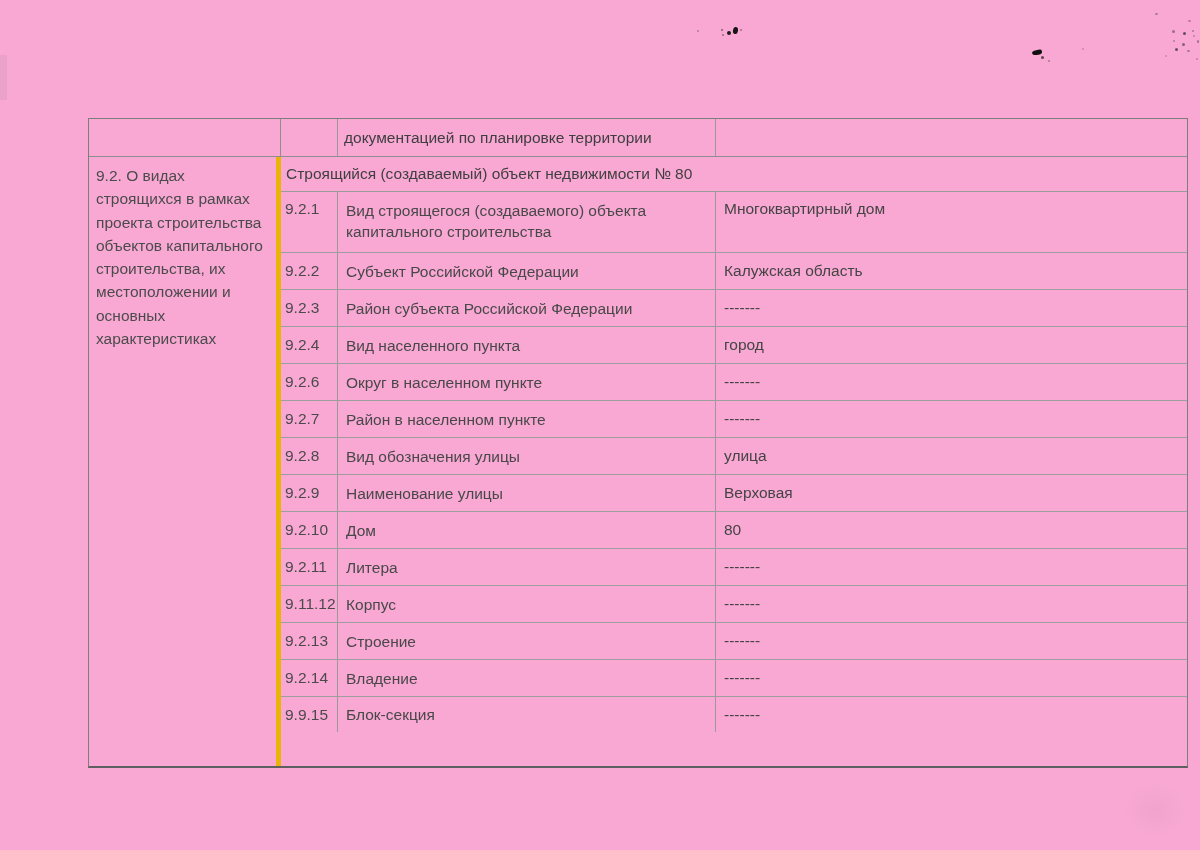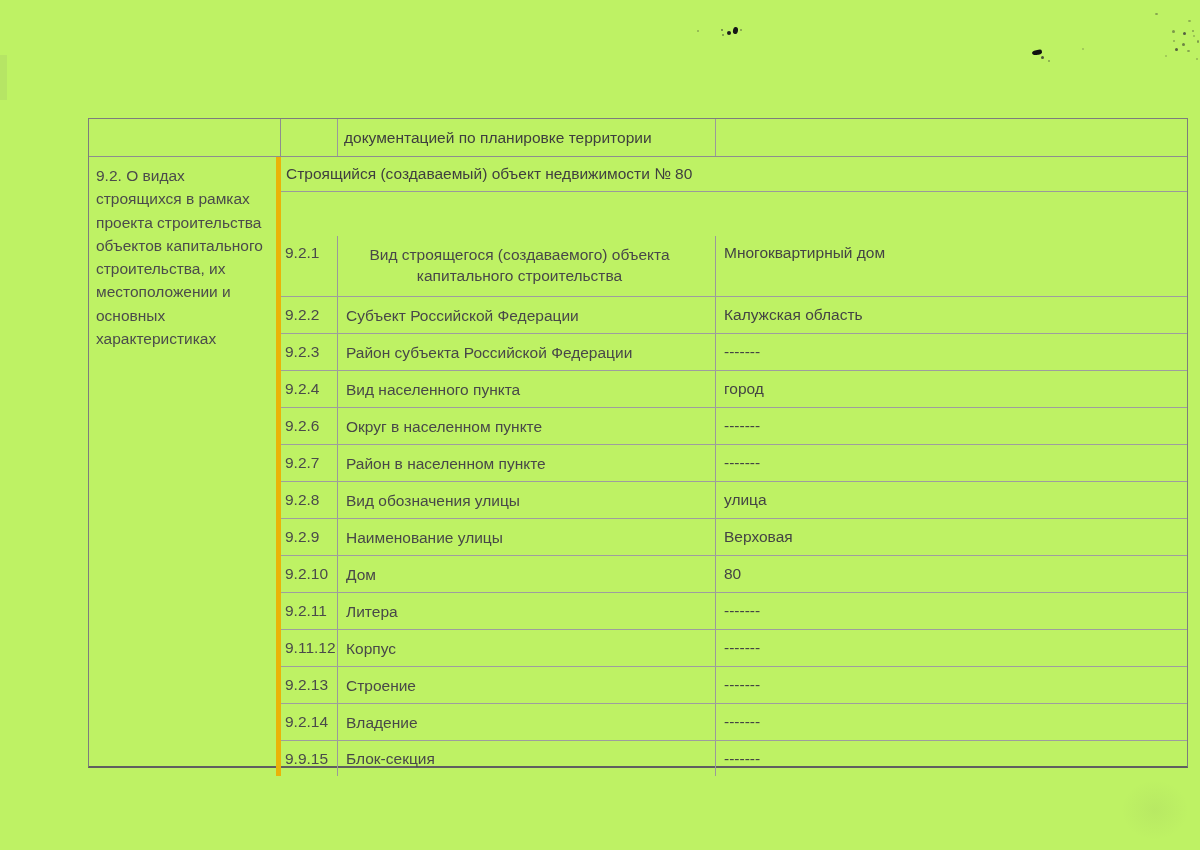--- a/index.html
+++ b/index.html
@@ -6,21 +6,21 @@
   html, body { width: 1200px; height: 850px; }
   body {
     font-family: "Liberation Sans", sans-serif;
     background: #fdfdfc;
     position: relative;
     overflow: hidden;
     color: #464646;
   }
   .page {
     position: absolute; inset: 0;
-    background: #bef264;
+    background: #f9a8d4;
   }
 
   
   .doc-table {
     position: absolute;
     left: 88px; top: 118px;
     width: 1100px; height: 650px;
     border: 1px solid #7d7d7d;
     border-bottom: 2px solid #5f5f5f;
     display: flex;
@@ -49,37 +49,37 @@
   
   .body-row { display: flex; flex: 1; }
   .section-cell {
     width: 192px;
     border-right: 5px solid #eab308;
     padding: 7px 6px 0 7px;
     line-height: 23.3px;
     white-space: pre-line;
     color: #4b4b4b;
   }
-  .right-part { flex: 1; display: flex; flex-direction: column; gap: 44px; }
+  .right-part { flex: 1; display: flex; flex-direction: column; }
 
   .object-header {
     height: 35px; flex: none;
     border-bottom: 1px solid #9a9a9a;
     display: flex; align-items: center;
     padding-left: 5px;
     color: #3f3f3f;
   }
 
   .data-row {
     display: flex;
     height: 37px; flex: none;
     border-bottom: 1px solid #9e9e9e;
   }
   .data-row:last-child { border-bottom: none; height: 35px; }
-  .data-row.tall { height: 61px; text-align: center; }
+  .data-row.tall { height: 61px; }
   .data-row .num {
     width: 57px; border-right: 1px solid #9a9a9a;
     display: flex; align-items: center; padding-left: 4px;
     color: #4a4a4a;
   }
   .data-row .label {
     width: 378px; border-right: 1px solid #9a9a9a;
     display: flex; align-items: center;
     padding: 0 22px 0 8px;
     line-height: 21px;

